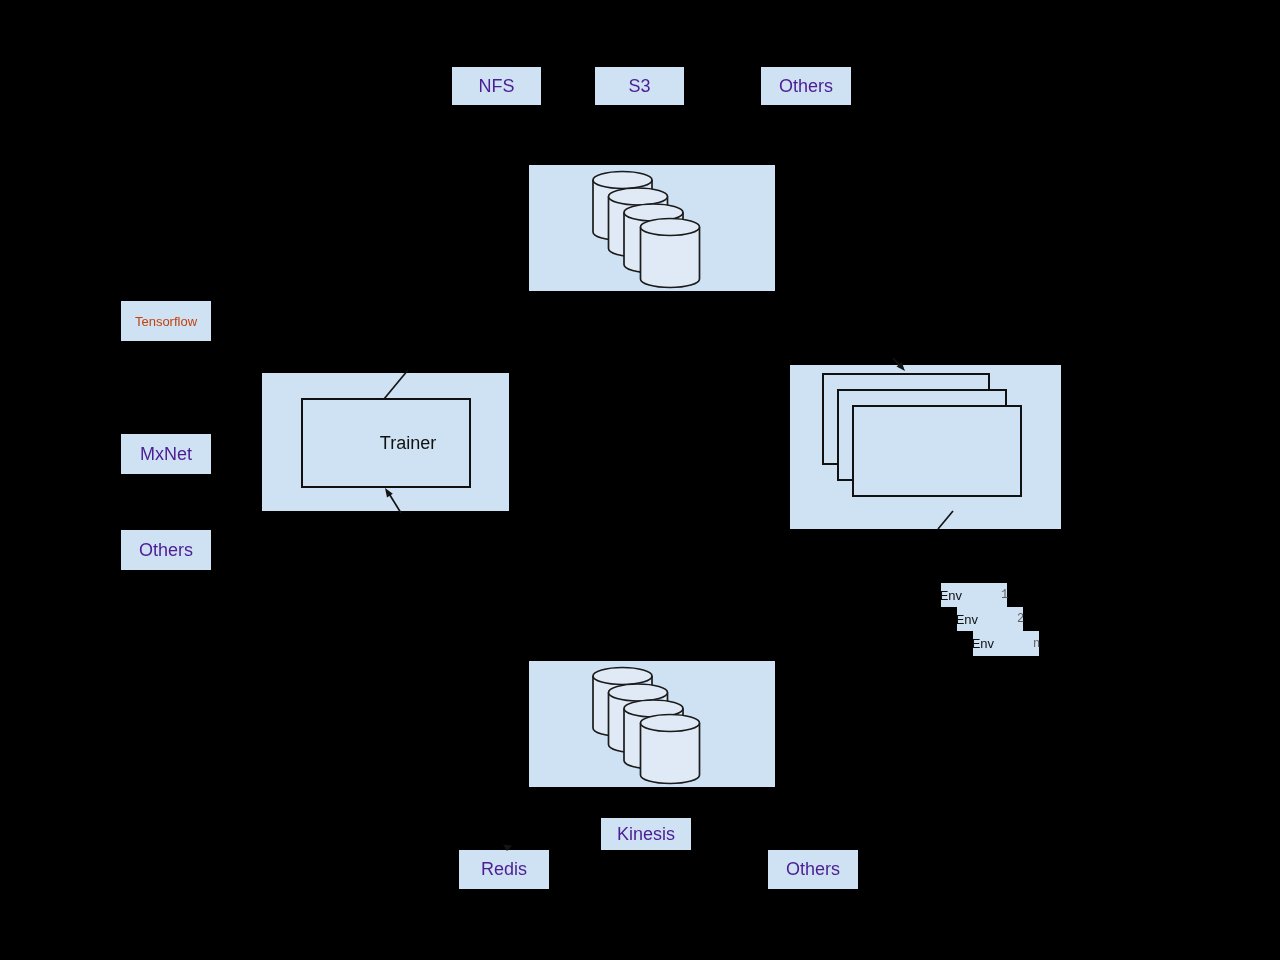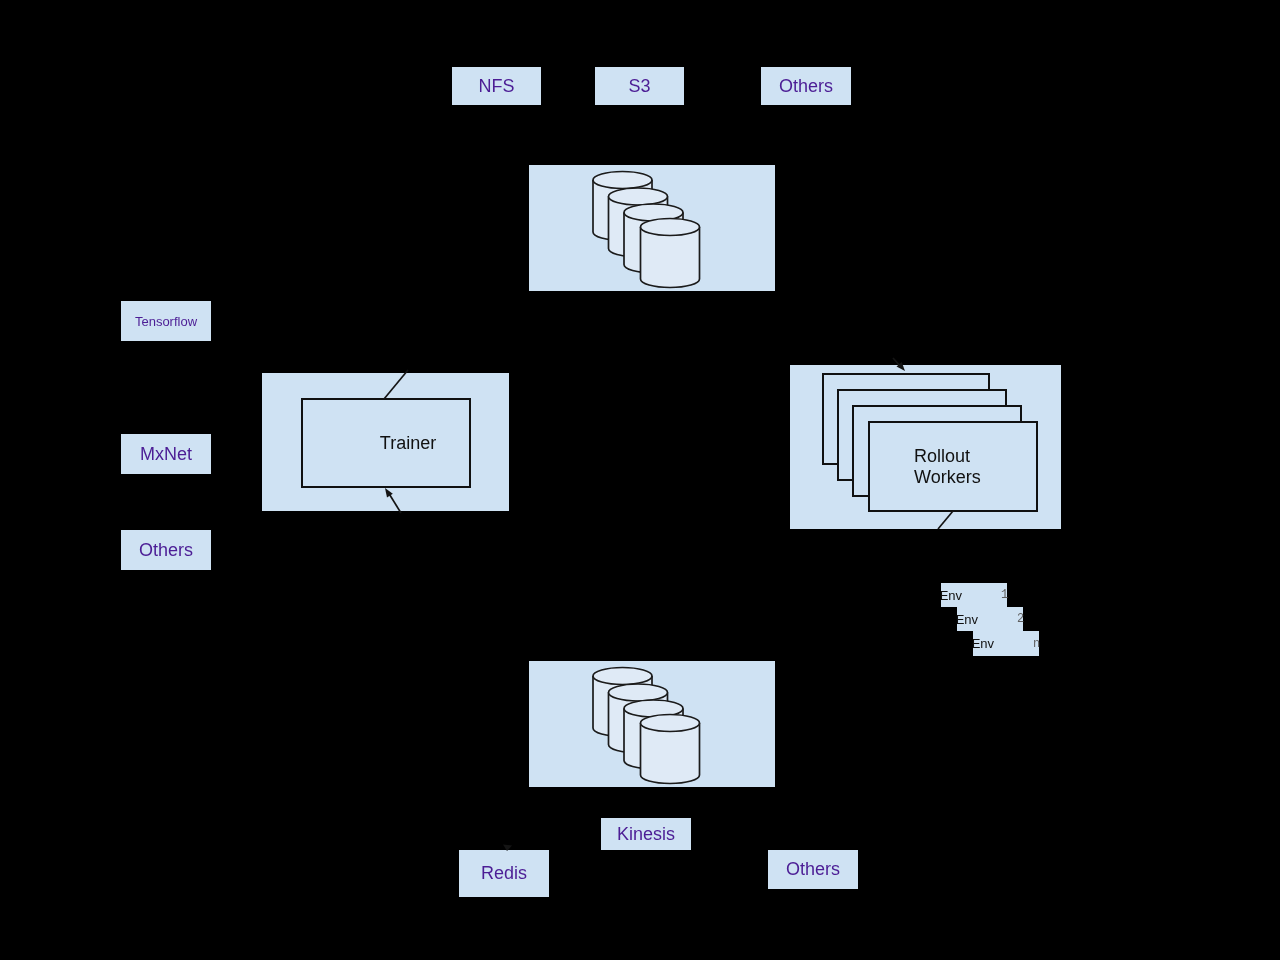--- a/index.html
+++ b/index.html
@@ -5,21 +5,21 @@
   html,body{margin:0;padding:0;background:#000;}
   .canvas{
     position:relative;width:1280px;height:960px;background:#000;overflow:hidden;
     font-family:"Liberation Sans", sans-serif;color:#111;
   }
   .box{
     position:absolute;background:#cfe2f3;
     display:flex;align-items:center;justify-content:center;
     box-sizing:border-box;
   }
-  .label-sm{font-size:13px;color:#4c1d95;text-align:right;}
+  .label-sm{font-size:13px;color:#c2410c;text-align:right;}
   .label-md{font-size:18px;color:#4c1d95;}
   .label-lg{font-size:18px;color:#111;margin-left:44px;}
   .inner-rect{
     position:absolute;background:#cfe2f3;border:2px solid #111;
     display:flex;align-items:center;justify-content:center;box-sizing:border-box;
   }
   .stack-rect{
     position:absolute;background:#cfe2f3;border:2px solid #111;
     display:flex;align-items:center;justify-content:center;box-sizing:border-box;
   }
@@ -79,23 +79,20 @@
   <div class="box" style="left:262px;top:373px;width:247px;height:138px">
     <div class="inner-rect" style="left:39px;top:25px;width:170px;height:90px">
       <span class="label-lg">Trainer</span>
     </div>
   </div>
 
   <div class="box" style="left:790px;top:365px;width:271px;height:164px">
     <div class="stack-rect" style="left:32px;top:8px;width:168px;height:92px"></div>
     <div class="stack-rect" style="left:47px;top:24px;width:170px;height:92px"></div>
     <div class="stack-rect" style="left:62px;top:40px;width:170px;height:92px"></div>
-    <div class="stack-rect" style="left:78px;top:56px;width:170px;height:91px">
-      <span class="label-lg">Rollout Workers</span>
-    </div>
   </div>
 
   <div class="env-box" style="left:941px;top:583px;width:66px;height:24px">
     <span>Env</span>
     <span class="env-num">1</span>
   </div>
   <div class="env-box" style="left:957px;top:607px;width:66px;height:24px">
     <span>Env</span>
     <span class="env-num">2</span>
   </div>
@@ -112,21 +109,21 @@
         <path d="M 79.5 31.5 L 79.5 83.5 A 29.5 8.5 0 0 0 138.5 83.5 L 138.5 31.5"></path>
         <ellipse cx="109" cy="31.5" rx="29.5" ry="8.5"></ellipse>
         <path d="M 95 47.5 L 95 99.5 A 29.5 8.5 0 0 0 154 99.5 L 154 47.5"></path>
         <ellipse cx="124.5" cy="47.5" rx="29.5" ry="8.5"></ellipse>
         <path d="M 111.5 62 L 111.5 114 A 29.5 8.5 0 0 0 170.5 114 L 170.5 62"></path>
         <ellipse cx="141" cy="62" rx="29.5" ry="8.5"></ellipse>
       </g>
     </svg>
   </div>
 
-  <div class="box" style="left:459px;top:850px;width:90px;height:47px">
+  <div class="box" style="left:459px;top:850px;width:90px;height:39px">
     <span class="label-md">Redis</span>
   </div>
   <div class="box" style="left:601px;top:818px;width:90px;height:32px">
     <span class="label-md">Kinesis</span>
   </div>
   <div class="box" style="left:768px;top:850px;width:90px;height:39px">
     <span class="label-md">Others</span>
   </div>
 
   <svg class="overlay" width="1280" height="960" viewBox="0 0 1280 960">

